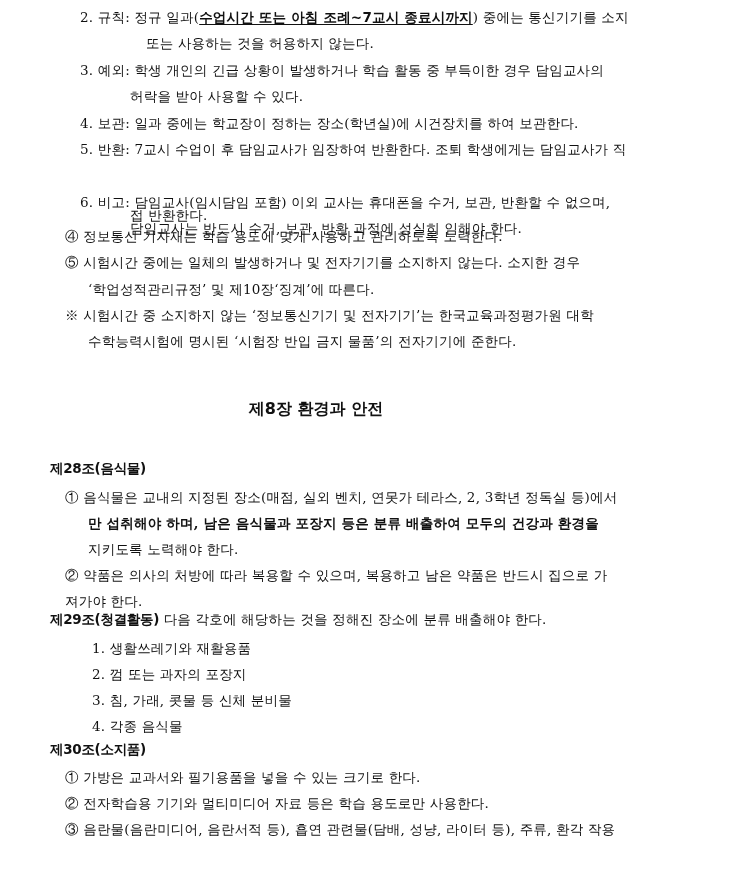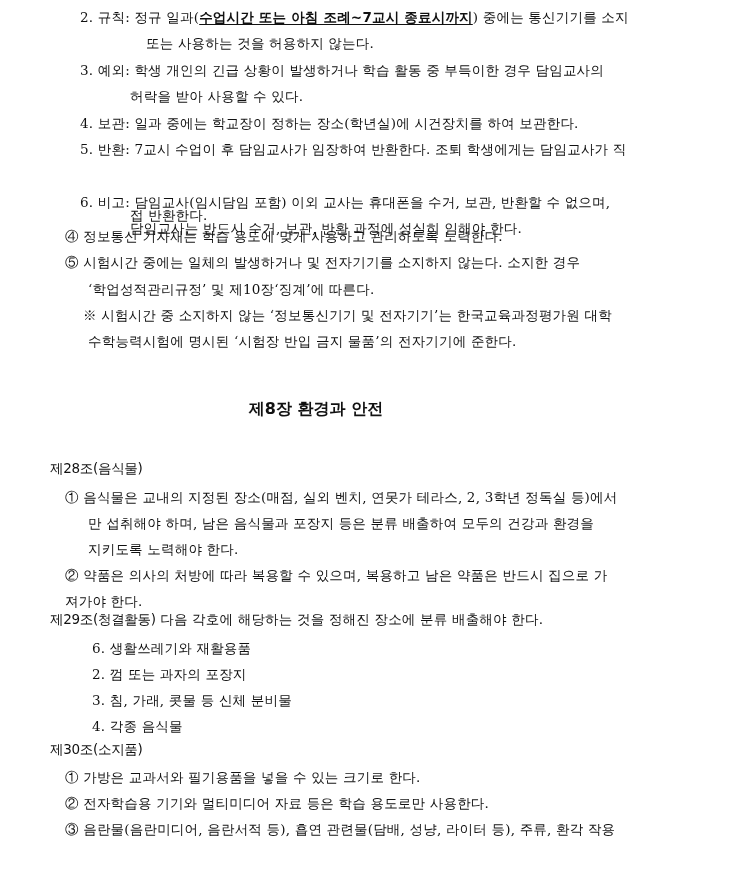--- a/index.html
+++ b/index.html
@@ -34,21 +34,21 @@
       width: 632px;
       text-align: center;
       top: 398px;
       font-family: "DejaVu Sans", "Liberation Sans", sans-serif;
       font-weight: bold;
       font-size: 16px;
       line-height: 22px;
     }
     .article-head {
       font-family: "DejaVu Sans", "Liberation Sans", sans-serif;
-      font-weight: normal;
+      font-weight: bold;
       letter-spacing: -0.3px;
     }
   </style>
 </head>
 <body>
 
 <div class="line" style="left:80px; top:8px;">
   <span>2. 규칙: 정규 일과(</span><span class="bold-u">수업시간 또는 아침 조례~7교시 종료시까지</span><span>) 중에는 통신기기를 소지</span>
 </div>
 <div class="line" style="left:130px; top:34px;margin-left:16px;">또는 사용하는 것을 허용하지 않는다.</div>
@@ -62,36 +62,36 @@
 <div class="line" style="left:130px; top:166px;margin-top:40px;">접 반환한다.</div>
 
 <div class="line" style="left:80px; top:193px;">6. 비고: 담임교사(임시담임 포함) 이외 교사는 휴대폰을 수거, 보관, 반환할 수 없으며,</div>
 <div class="line" style="left:130px; top:219px;">담임교사는 반드시 수거, 보관, 반환 과정에 성실히 임해야 한다.</div>
 
 <div class="line" style="left:65px; top:227px;">④ 정보통신 기자재는 학습 용도에 맞게 사용하고 관리하도록 노력한다.</div>
 
 <div class="line" style="left:65px; top:253px;">⑤ 시험시간 중에는 일체의 발생하거나 및 전자기기를 소지하지 않는다. 소지한 경우</div>
 <div class="line" style="left:88px; top:280px;">‘학업성적관리규정’ 및 제10장‘징계’에 따른다.</div>
 
-<div class="line" style="left:65px; top:306px;margin-left:18px;">※ 시험시간 중 소지하지 않는 ‘정보통신기기 및 전자기기’는 한국교육과정평가원 대학</div>
+<div class="line" style="left:65px; top:306px;">※ 시험시간 중 소지하지 않는 ‘정보통신기기 및 전자기기’는 한국교육과정평가원 대학</div>
 <div class="line" style="left:88px; top:332px;">수학능력시험에 명시된 ‘시험장 반입 금지 물품’의 전자기기에 준한다.</div>
 
 <div class="chapter-title">제8장 환경과 안전</div>
 
 <div class="line article-head" style="left:50px; top:459px;">제28조(음식물)</div>
 <div class="line" style="left:65px; top:488px;">① 음식물은 교내의 지정된 장소(매점, 실외 벤치, 연못가 테라스, 2, 3학년 정독실 등)에서</div>
-<div class="line" style="left:88px; top:514px;">만 섭취해야 하며, 남은 음식물과 포장지 등은 분류 배출하여 모두의 건강과 환경을</div>
+<div class="line" style="left:88px; top:514px;font-weight:bold;">만 섭취해야 하며, 남은 음식물과 포장지 등은 분류 배출하여 모두의 건강과 환경을</div>
 <div class="line" style="left:88px; top:540px;">지키도록 노력해야 한다.</div>
 <div class="line" style="left:65px; top:566px;">② 약품은 의사의 처방에 따라 복용할 수 있으며, 복용하고 남은 약품은 반드시 집으로 가</div>
 <div class="line" style="left:65px; top:592px;text-align:right;">져가야 한다.</div>
 
 <div class="line" style="left:50px; top:610px;">
   <span class="article-head">제29조(청결활동)</span><span> 다음 각호에 해당하는 것을 정해진 장소에 분류 배출해야 한다.</span>
 </div>
-<div class="line" style="left:92px; top:639px;">6. 생활쓰레기와 재활용품</div>
+<div class="line" style="left:92px; top:639px;">1. 생활쓰레기와 재활용품</div>
 <div class="line" style="left:92px; top:665px;">2. 껌 또는 과자의 포장지</div>
 <div class="line" style="left:92px; top:691px;">3. 침, 가래, 콧물 등 신체 분비물</div>
 <div class="line" style="left:92px; top:717px;">4. 각종 음식물</div>
 
 <div class="line article-head" style="left:50px; top:740px;">제30조(소지품)</div>
 <div class="line" style="left:65px; top:768px;">① 가방은 교과서와 필기용품을 넣을 수 있는 크기로 한다.</div>
 <div class="line" style="left:65px; top:794px;">② 전자학습용 기기와 멀티미디어 자료 등은 학습 용도로만 사용한다.</div>
 <div class="line" style="left:65px; top:820px;">③ 음란물(음란미디어, 음란서적 등), 흡연 관련물(담배, 성냥, 라이터 등), 주류, 환각 작용</div>
 
 </body></html>

